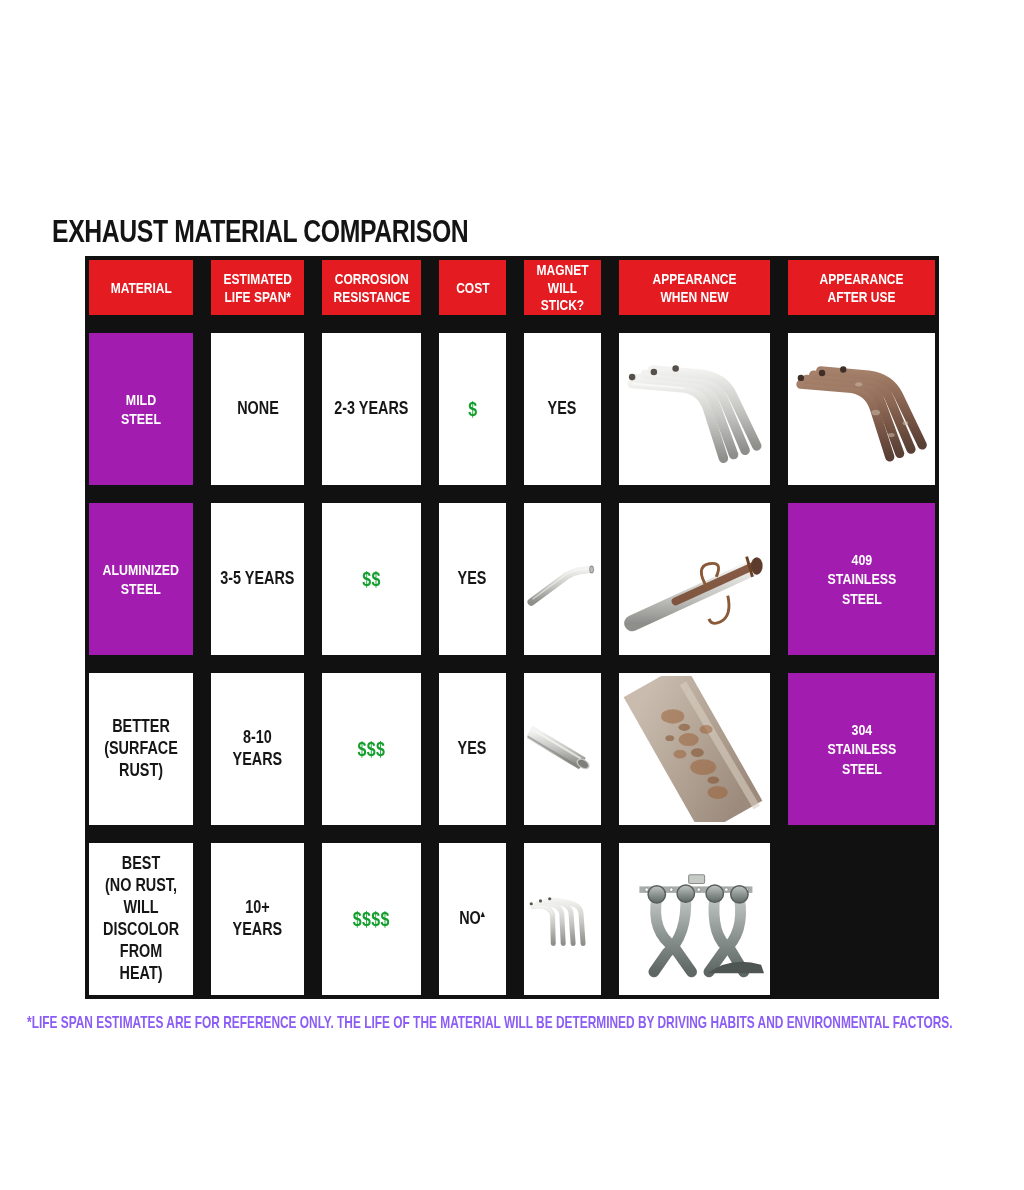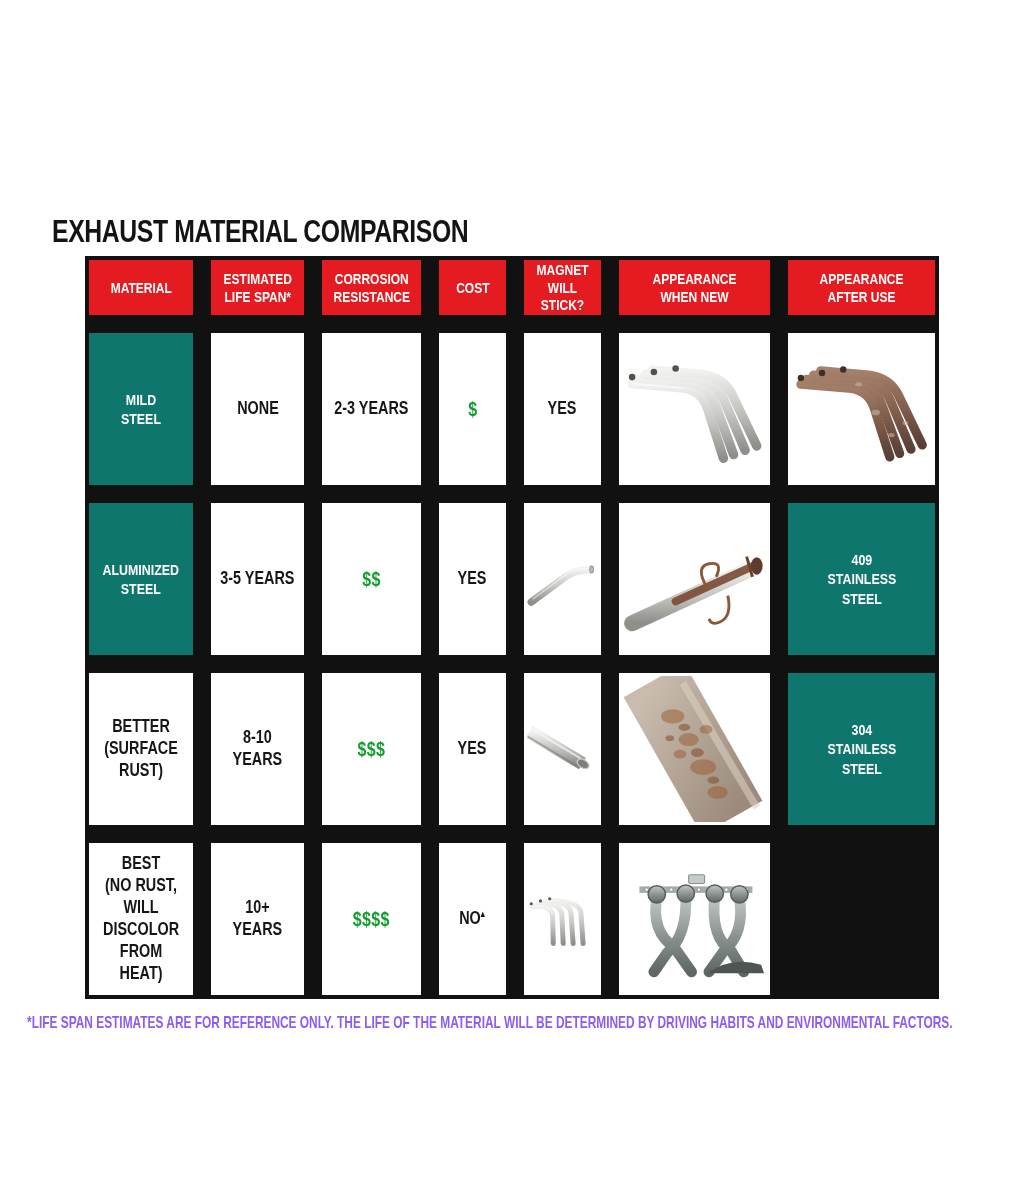--- a/index.html
+++ b/index.html
@@ -21,21 +21,21 @@
     width:854px;margin:8px auto 0 auto;
     display:grid;
     grid-template-columns:138fr 123fr 131fr 89fr 102fr 200fr 195fr;
     grid-template-rows:55px 152px 152px 152px 152px;
     gap:18px;background:#111111;border:4px solid #111111;
     box-sizing:border-box;
   }
   .cell{display:flex;align-items:center;justify-content:center;overflow:hidden;}
   .th{background:#e41b20;}
   .th-text{color:#ffffff;font-size:15px;line-height:1.18;text-align:center;}
-  .material{background:#0f766e;}
+  .material{background:#a21caf;}
   .material-text{color:#ffffff;font-size:15.5px;line-height:1.25;text-align:center;}
   .data{background:#ffffff;}
   .data-text{color:#161616;font-size:18px;line-height:1.22;text-align:center;}
   .cost-text{color:#149e2d;font-size:20px;letter-spacing:0.5px;}
   .data-text sup{font-size:10px;vertical-align:super;line-height:0;}
   .photo{background:#ffffff;padding:3px;box-sizing:border-box;}
   .photo svg{width:100%;height:100%;display:block;}
   
   .footnotes{margin:11px 0 0 27px;}
   .footnote{font-size:17px;line-height:25px;color:#8b5cf6;}

